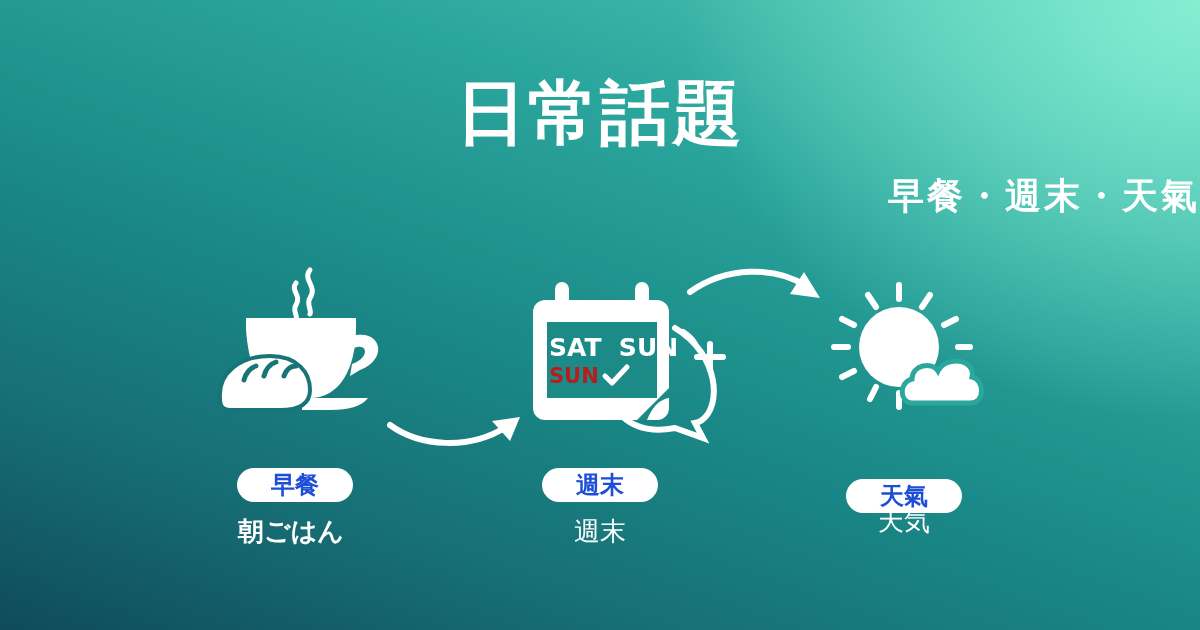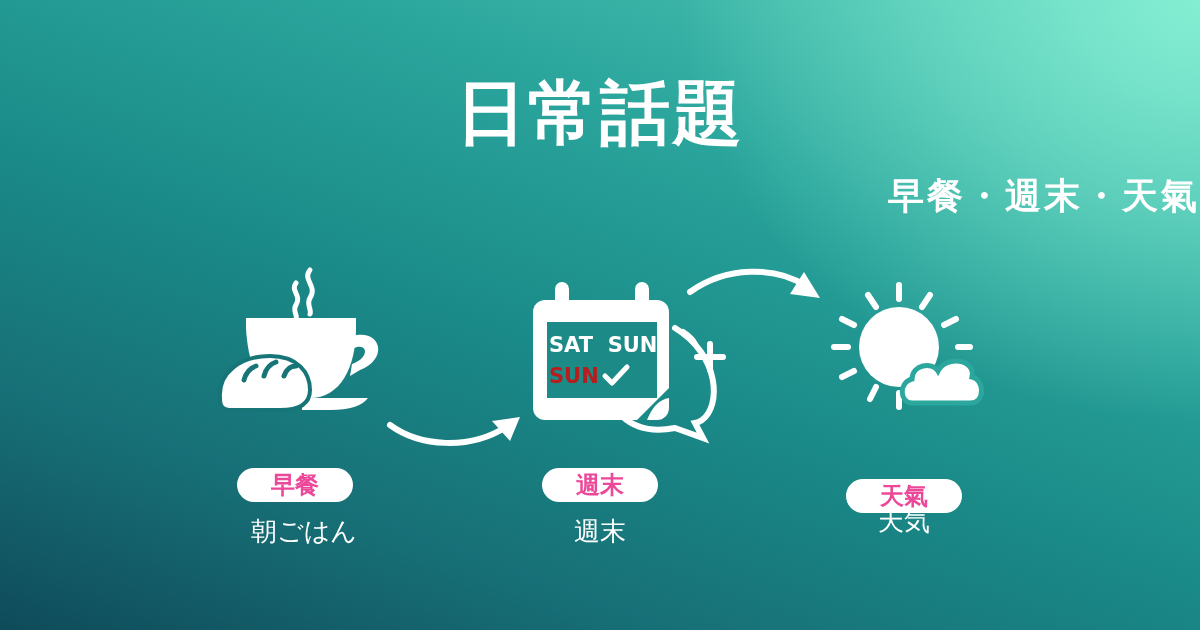--- a/index.html
+++ b/index.html
@@ -15,21 +15,21 @@
     position: absolute; left: 0; right: 0; top: 78px; text-align: center;
     font-size: 70px; font-weight: bold; letter-spacing: 2px; line-height: 1;
   }
   .subtitle {
     position: absolute; left: 0; right: 0; top: 178px; text-align: right;
     font-size: 36px; font-weight: bold; letter-spacing: 3px; line-height: 1;
   }
   .icon { position: absolute; }
   .pill {
     position: absolute; height: 34px; border-radius: 17px; background: #ffffff;
-    color: #ec4899; font-weight: bold; font-size: 24px; line-height: 34px; text-align: center;
+    color: #1d4ed8; font-weight: bold; font-size: 24px; line-height: 34px; text-align: center;
   }
   .caption {
     position: absolute; font-size: 26px; line-height: 1; text-align: center; color: #ffffff;
   }
 </style>
 </head>
 <body>
 
 <div class="title">日常話題</div>
 <div class="subtitle">早餐・週末・天氣</div>
@@ -67,21 +67,21 @@
     <rect x="110" y="4" width="14" height="30" rx="7"></rect>
   </g>
   <rect x="22" y="44" width="110" height="76" fill="#1c8b88"></rect>
   <path d="M112 142 L144 110 L144 120 Q130 122 122 142 Z" fill="#1c8b88"></path>
 
   <path d="M150 50 C200 80 196 140 170 145 L178 160 L150 150 C120 156 100 145 90 130" stroke="#fff" stroke-width="6" fill="none" stroke-linecap="round" stroke-dasharray="110 0"></path>
   <path d="M158 54 C164 58 168 62 170 66" stroke="#fff" stroke-width="6" fill="none" stroke-linecap="round"></path>
 
   <path d="M185 66 L185 92 M172 79 L198 79" stroke="#fff" stroke-width="6" stroke-linecap="round"></path>
 </svg>
-<div style="position:absolute;left:549px;top:333px;font-size:21px;font-weight:bold;color:#fff;white-space:pre;">SAT  SUN</div>
+<div style="position:absolute;left:549px;top:333px;font-size:25px;font-weight:bold;color:#fff;white-space:pre;">SAT  SUN</div>
 <div style="position:absolute;left:549px;top:364px;font-size:21px;font-weight:bold;color:#b91c1c;">SUN</div>
 <svg class="icon" style="left:601px;top:362px" width="30" height="26" viewBox="0 0 30 26">
   <path d="M4 14 L11 21 L26 5" stroke="#fff" stroke-width="5" fill="none" stroke-linecap="round" stroke-linejoin="round"></path>
 </svg>
 
 <svg class="icon" style="left:680px;top:260px" width="150" height="50" viewBox="0 0 150 50">
   <path d="M10 32 C46 6 96 6 126 26" stroke="#fff" stroke-width="6" fill="none" stroke-linecap="round"></path>
   <path d="M140 38 L124 12 L110 34 Z" fill="#fff"></path>
 </svg>
 
@@ -98,21 +98,21 @@
     <line x1="56" y1="112" x2="50" y2="124"></line>
     <line x1="79" y1="118" x2="79" y2="132"></line>
   </g>
   <circle cx="79" cy="72" r="40" fill="#fff"></circle>
   <path d="M92 128 C80 128 78 108 92 104 C92 90 112 86 118 96 C126 80 156 84 152 102 C164 104 166 128 150 128 Z" fill="#fff" stroke="#2ba79e" stroke-width="5"></path>
 </svg>
 
 <div class="pill" style="left:237px;top:468px;width:116px;">
   <span>早餐</span>
 </div>
-<div class="caption" style="left:229px;top:518px;width:150px;">朝ごはん</div>
+<div class="caption" style="left:216px;top:518px;width:150px;font-weight:bold;">朝ごはん</div>
 
 <div class="pill" style="left:542px;top:468px;width:116px;">
   <span>週末</span>
 </div>
 <div class="caption" style="left:525px;top:518px;width:150px;">週末</div>
 
 <div class="pill" style="left:846px;top:468px;width:116px;margin-top:11px;">
   <span>天氣</span>
 </div>
 <div class="caption" style="left:829px;top:508px;width:150px;">天気</div>

